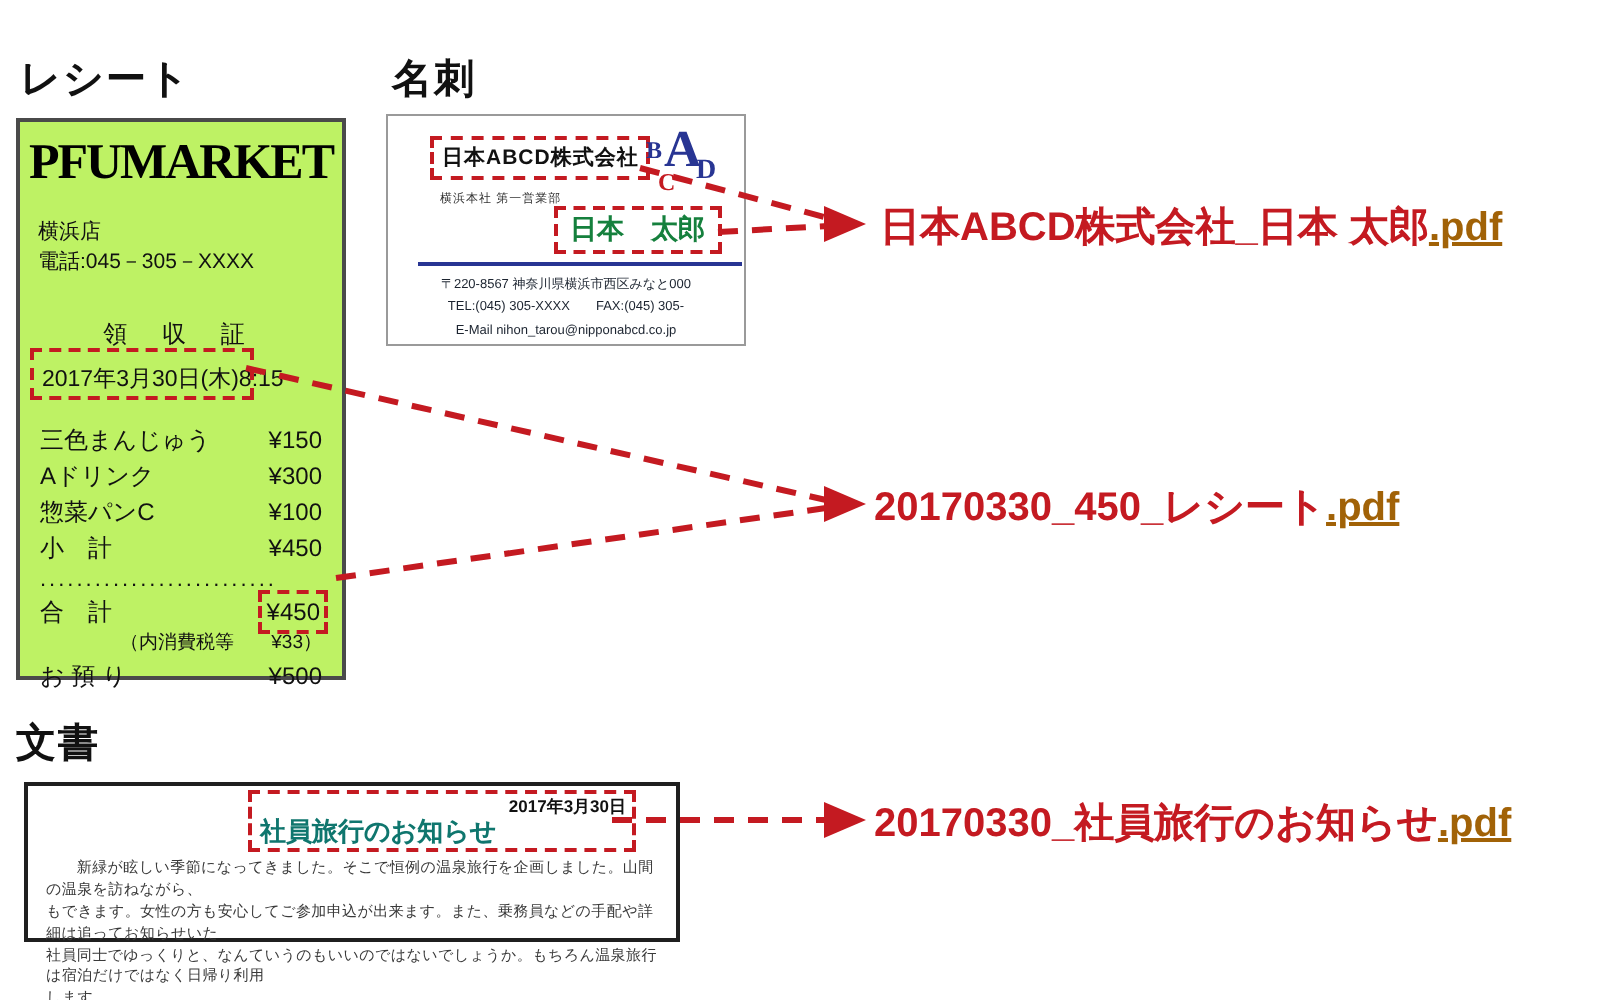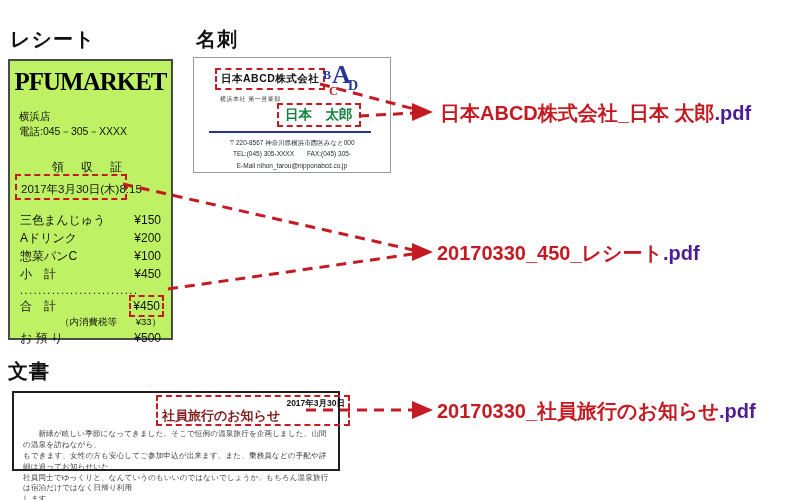--- a/index.html
+++ b/index.html
@@ -26,21 +26,21 @@
   .red-box-overlay{border:2px dashed #c41a21;box-sizing:border-box;pointer-events:none;}
   .receipt-datebox{left:5px;top:113px;width:112px;height:26px;}
   .receipt-items{left:10px;top:150px;width:141px;font-size:12px;color:#111;}
   .r-row{display:flex;justify-content:space-between;line-height:18px;white-space:nowrap;}
   .r-row.small{font-size:9.5px;line-height:14px;margin-left:40px;}
   .r-dots{letter-spacing:1.5px;font-size:11px;line-height:14px;overflow:hidden;color:#111;}
   .price-boxed{display:inline-block;border:2px dashed #c41a21;padding:0 2px;margin:-2px -3px -2px 0;}
 
   
   .bizcard{
-    left:193px;top:57px;width:198px;height:116px;background:#fff;
+    left:193px;top:57px;width:180px;height:116px;background:#fff;
     border:1px solid #9a9a9a;box-sizing:border-box;padding-left:15px;
   }
   .bc-company{
     left:21px;top:10px;border:2px dashed #c41a21;padding:2px 4px;
     font-size:10.5px;font-weight:700;letter-spacing:.5px;color:#111;white-space:nowrap;
   }
   .bc-dept{left:26px;top:37px;font-size:6px;color:#333;letter-spacing:.5px;}
   .bc-logo{left:128px;top:4px;width:44px;height:42px;font-family:"Liberation Serif","DejaVu Serif",serif;font-weight:700;}
   .bc-logo span{position:absolute;line-height:1;}
   .bc-logo .l-b{left:1px;top:7px;font-size:12px;color:#283593;}
@@ -54,36 +54,36 @@
   .bc-line{left:15px;top:73px;width:162px;height:2px;background:#283593;}
   .bc-contact{left:0;top:79px;width:100%;text-align:center;font-size:6.5px;line-height:1.75;color:#1c2430;}
 
   
   .docpage{
     left:12px;top:391px;width:328px;height:80px;background:#fff;
     border:2px solid #1f1f1f;box-sizing:border-box;
   }
   .doc-headbox{
     left:110px;top:2px;width:194px;height:31px;
-    border:2px dashed #c41a21;box-sizing:border-box;margin-left:32px;
+    border:2px dashed #c41a21;box-sizing:border-box;
   }
   .doc-date{position:absolute;right:3px;top:1px;font-size:8.5px;font-weight:700;color:#111;}
   .doc-title{
-    position:absolute;left:4px;top:10px;font-size:13px;font-weight:700;color:#7f1d1d;
+    position:absolute;left:4px;top:10px;font-size:13px;font-weight:700;color:#0f766e;
     font-family:"Liberation Serif","DejaVu Serif",serif;white-space:nowrap;
   }
   .doc-body{
     left:9px;top:36px;width:308px;font-size:7.5px;line-height:1.45;color:#3a3a3a;
     filter:blur(.3px);letter-spacing:.2px;
   }
 
   
   .filename{font-size:20px;font-weight:700;white-space:nowrap;}
   .fn-red{color:#c41a21;}
-  .fn-ext{color:#4c1d95;}
+  .fn-ext{color:#a16207;text-decoration:underline;}
   .fn-1{left:440px;top:100px;}
   .fn-2{left:437px;top:240px;}
   .fn-3{left:437px;top:398px;}
 
   
   .arrow-layer{left:0;top:0;width:800px;height:500px;pointer-events:none;}
 </style>
 </head>
 <body>
 
@@ -102,21 +102,21 @@
     <div class="abs receipt-doctype">領 収 証</div>
     <div class="abs receipt-date">2017年3月30日(木)8:15</div>
     <div class="abs red-box-overlay receipt-datebox"></div>
     <div class="abs receipt-items">
       <div class="r-row">
         <span>三色まんじゅう</span>
           <span>¥150</span>
       </div>
       <div class="r-row">
         <span>Aドリンク</span>
-          <span>¥200</span>
+          <span>¥300</span>
       </div>
       <div class="r-row">
         <span>惣菜パンC</span>
           <span>¥100</span>
       </div>
       <div class="r-row">
         <span>小　計</span>
           <span>¥450</span>
       </div>
       <div class="r-dots">..........................</div>

